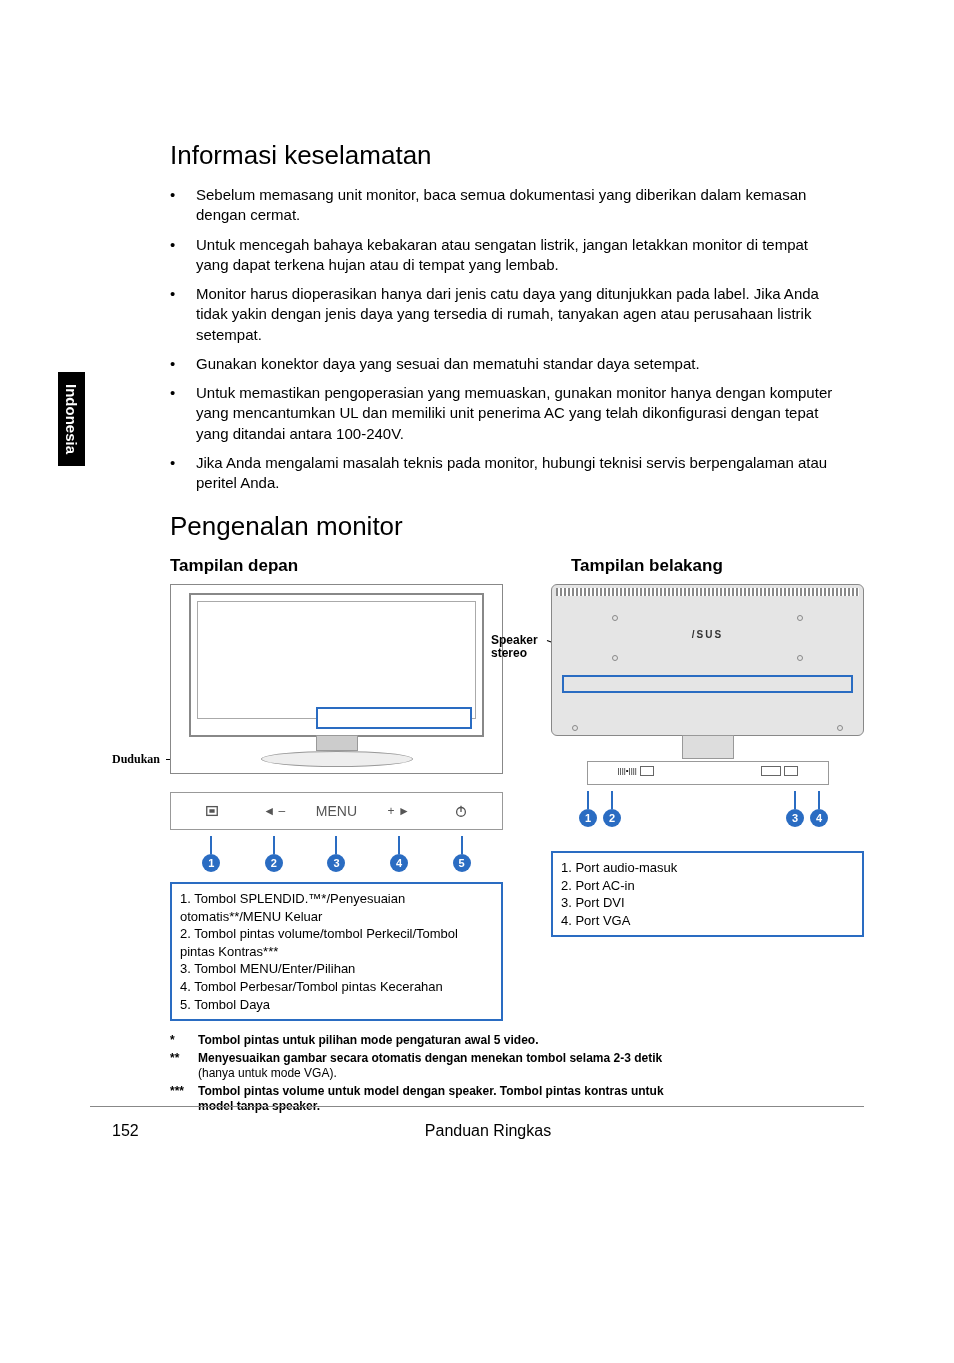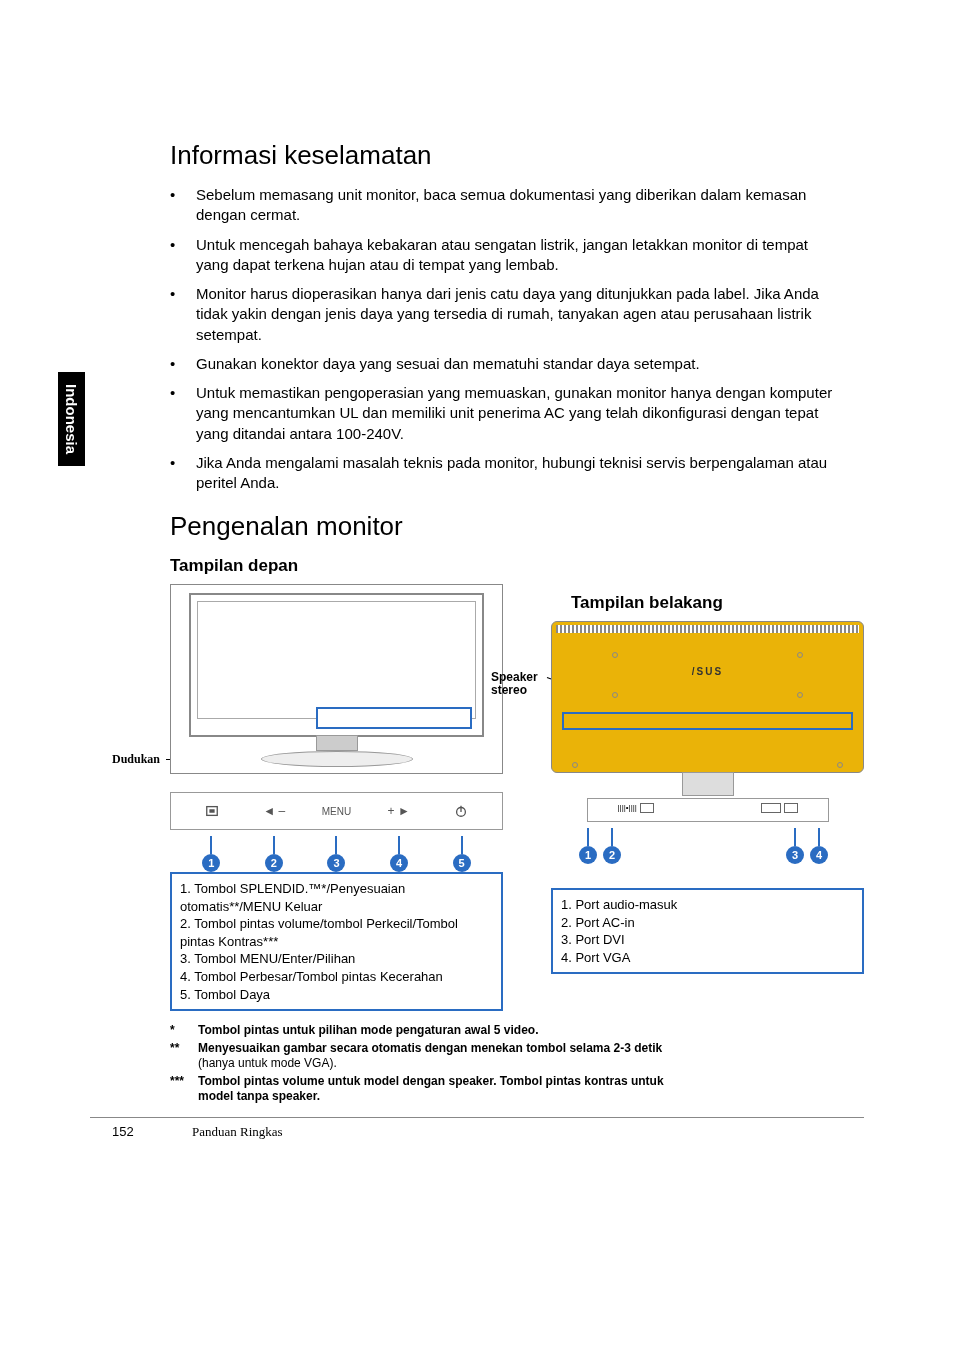--- a/index.html
+++ b/index.html
@@ -49,21 +49,20 @@
     content: "•";
     position: absolute;
     left: 0;
     top: 0;
   }
   .two-col {
     display: flex;
     gap: 28px;
     margin-top: 10px;
     padding-left: 80px;
-    align-items: center;
   }
   .col {
     flex: 1;
     min-width: 0;
   }
   h3.colhead {
     font-size: 17px;
     font-weight: bold;
     margin: 0 0 8px 0;
   }
@@ -144,29 +143,30 @@
     font-size: 11px;
     font-weight: bold;
     display: flex; align-items: center; justify-content: center;
   }
   .num-col .stick {
     width:2px; height:18px; background:#2a6cc2; margin:0 auto;
   }
   .num-col {display:flex; flex-direction:column; align-items:center;}
   .legend-box {
     border: 2px solid #2a6cc2;
+    margin-top: 10px;
     padding: 6px 8px;
     font-size: 13px;
     line-height: 1.35;
   }
   .rear-body {
     border: 1px solid #888;
     height: 150px;
     position: relative;
-    background: #eab308;
+    background: #e5e5e5;
     border-radius: 6px;
     text-decoration: underline;
   }
   .vent {
     position:absolute; left:4px; right:4px; top:3px; height:8px;
     background: repeating-linear-gradient(90deg,#888 0 2px,#fff 2px 4px);
   }
   .logo {
     position:absolute; left:50%; top:44px; transform:translateX(-50%);
     font-size: 10px; letter-spacing:2px; font-weight:bold; color:#333;
@@ -206,26 +206,26 @@
     max-width: 500px;
   }
   .footnotes .fn { display:flex; margin-bottom:2px;}
   .footnotes .fn .m { width:28px; font-weight:bold; flex-shrink:0;}
   .footnotes .fn .t b {font-weight:bold;}
   .page-footer {
     position: absolute;
     bottom: 40px;
     left: 90px; right: 90px;
     border-top: 1px solid #888;
-    padding-top: 6px;
+    padding-top: 15px;
     display: flex;
-    font-size: 13px;
+    font-size: 16px;
   }
   .page-footer .pn { width:80px; padding-left:22px;}
-  .page-footer .ft { flex:1; text-align:left;font-family:Liberation Serif, serif;}
+  .page-footer .ft { flex:1; text-align:center;}
   svg.ico {width:14px;height:14px;}
 </style>
 </head>
 <body>
 
 <div class="page">
   <div class="side-tab">Indonesia</div>
 
   <h1>Informasi keselamatan</h1>
 
@@ -260,21 +260,21 @@
       </div>
 
       <div class="controls-strip">
         <span class="ctl">
           <svg class="ico" viewBox="0 0 16 16">
               <rect x="2" y="3" width="12" height="10" fill="none" stroke="#555" stroke-width="1.5"></rect>
               <rect x="5" y="6" width="6" height="4" fill="#555"></rect>
             </svg>
         </span>
         <span class="ctl">◄ –</span>
-        <span class="ctl" style="font-size:10px;">MENU</span>
+        <span class="ctl" style="font-size:14px;">MENU</span>
         <span class="ctl">+ ►</span>
         <span class="ctl">
           <svg class="ico" viewBox="0 0 16 16">
               <circle cx="8" cy="9" r="5" fill="none" stroke="#555" stroke-width="1.5"></circle>
               <line x1="8" y1="2" x2="8" y2="9" stroke="#555" stroke-width="1.5"></line>
             </svg>
         </span>
       </div>
 
       <div class="num-row">

